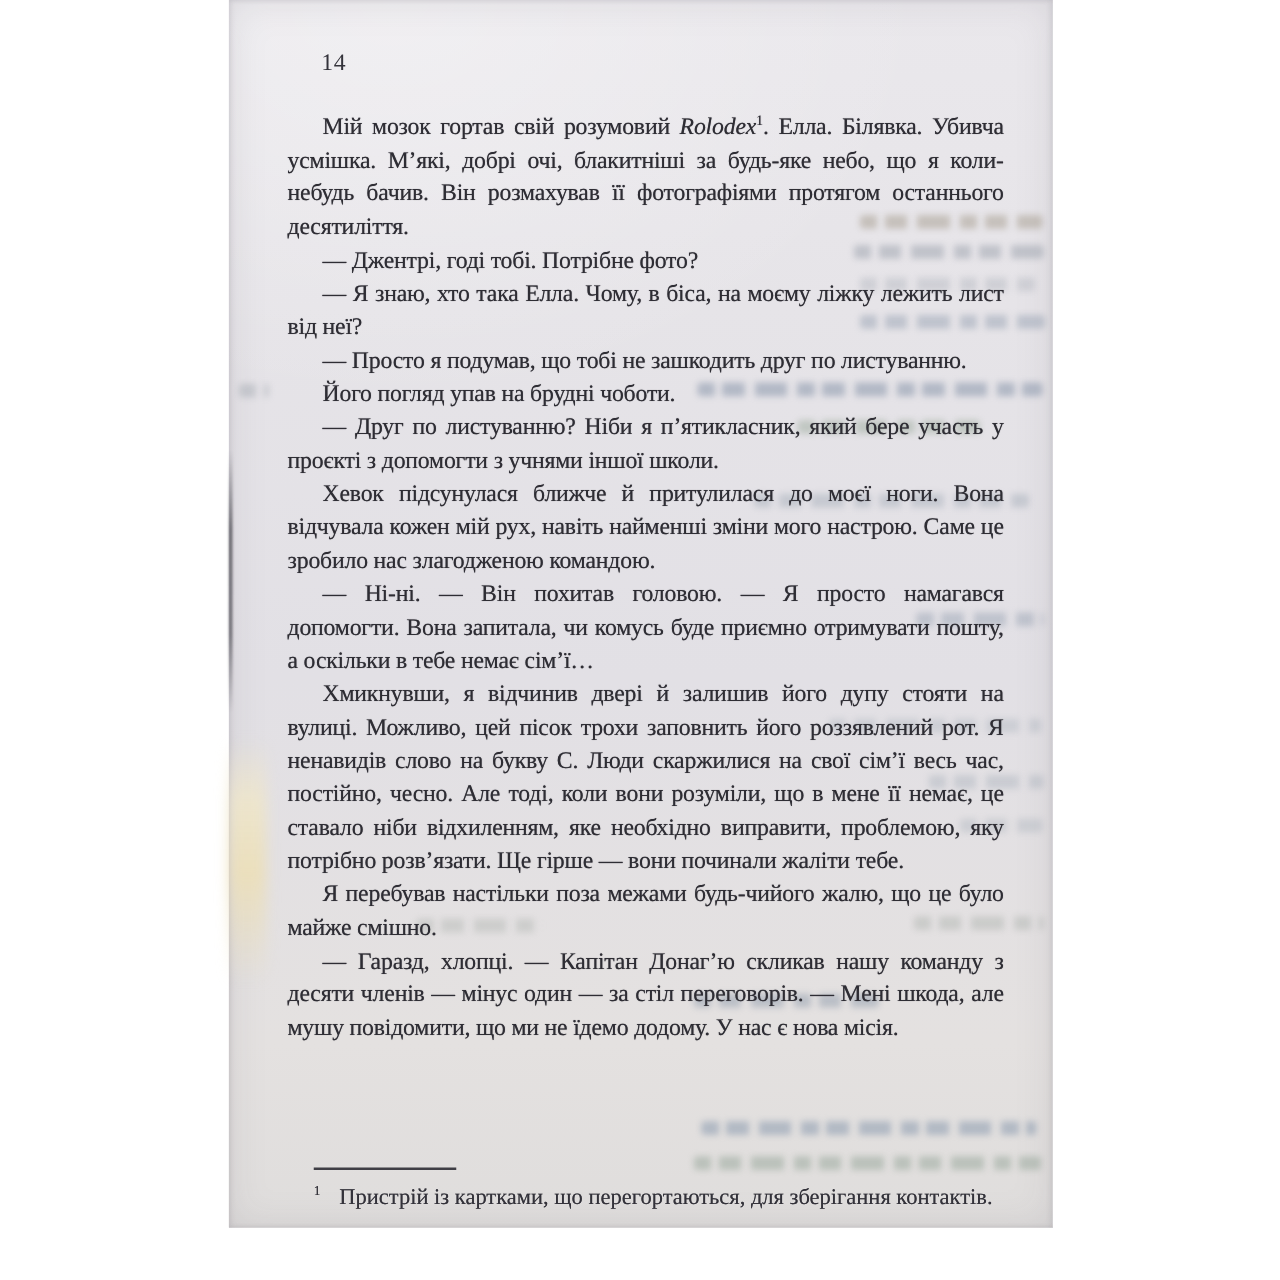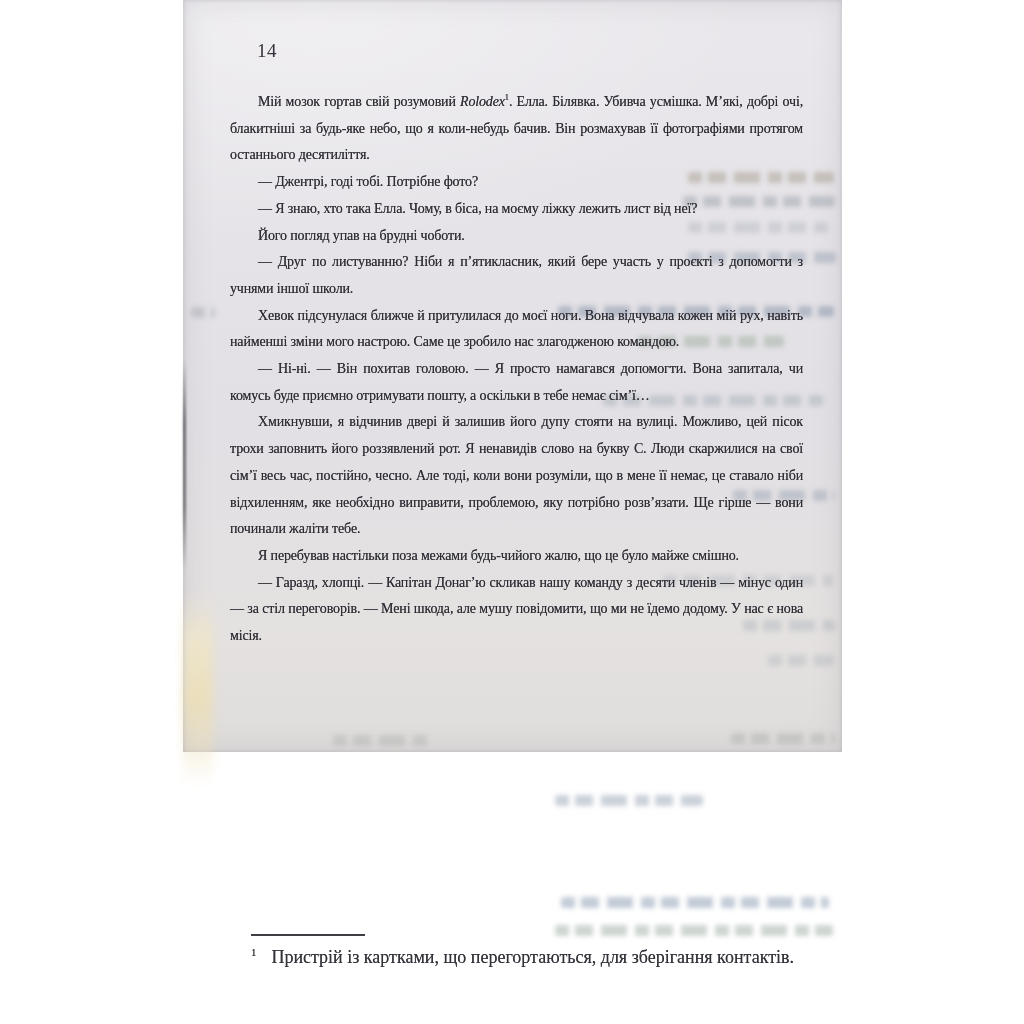--- a/index.html
+++ b/index.html
@@ -1,20 +1,20 @@
 <!DOCTYPE html>
 <html lang="uk"><head>
 <meta charset="utf-8">
 <style>
   html,body{margin:0;padding:0;width:1024px;height:1024px;background:#ffffff;overflow:hidden;}
   body{position:relative;font-family:"Liberation Serif","DejaVu Serif",serif;}
 
   
   .page-photo{
-    position:absolute;left:183px;top:0;width:659px;height:752px;
+    position:absolute;left:183px;top:0;width:659px;height:982px;
     background-image:
       radial-gradient(120% 60% at 20% 0%, rgba(255,255,255,.35) 0%, rgba(255,255,255,0) 55%),
       linear-gradient(180deg,#eae8ec 0%,#e6e4e8 25%,#e2e0e5 55%,#e4e1e0 85%,#dfdddc 100%);
     box-shadow: inset 0 0 30px rgba(128,122,134,.18), inset 2px 0 4px rgba(90,85,95,.12), inset -2px 0 4px rgba(90,85,95,.10);
   }
 
   
   .warm-streak{
     position:absolute;left:0;top:592px;width:30px;height:195px;
     background:linear-gradient(180deg, rgba(239,230,201,0) 0%, rgba(239,230,201,.85) 25%, rgba(236,223,184,.9) 55%, rgba(239,230,201,0) 100%);
@@ -26,21 +26,21 @@
     background:linear-gradient(180deg, rgba(35,35,42,0) 0%, rgba(35,35,42,.55) 30%, rgba(35,35,42,.5) 70%, rgba(35,35,42,0) 100%);
     filter:blur(.8px);
   }
 
   
   .page-number{position:absolute;left:74px;top:40px;font-size:19px;color:#34333b;letter-spacing:.5px;}
 
   
   .body-text{
     position:absolute;left:47px;top:89px;width:573px;
-    font-size:14px;line-height:26.7px;letter-spacing:-0.15px;
+    font-size:19px;line-height:26.7px;letter-spacing:-0.15px;
     color:#2e2d34;text-align:justify;text-shadow:0 0 .6px rgba(46,45,52,.75);
     hyphens:auto;-webkit-hyphens:auto;
   }
   .body-text p{margin:0;text-indent:28px;}
   .body-text sup{font-size:60%;line-height:0;vertical-align:super;}
   .body-text em{font-style:italic;}
 
   
   .footnote-rule{position:absolute;left:68px;top:934px;width:114px;height:0;border-top:2px solid #3f3e45;}
   .footnote{position:absolute;left:68px;top:946px;width:562px;font-size:18px;line-height:23px;color:#33323a;text-shadow:0 0 .5px rgba(46,45,52,.7);}
@@ -77,20 +77,21 @@
   <div class="st" style="left:378px;top:897px;width:268px;color:rgba(120,140,165,.45);"></div>
   <div class="st" style="left:372px;top:925px;width:278px;color:rgba(130,150,135,.4);"></div>
   <div class="st" style="left:8px;top:307px;width:24px;color:rgba(130,140,150,.3);"></div>
 
   <div class="page-number">14</div>
 
   <div class="body-text">
       <p><span>Мій мозок гортав свій розумовий </span><em>Rolodex</em><sup>1</sup><span>. Елла. Білявка. Убивча усмішка. М’які, добрі очі, блакитніші за будь-яке небо, що я коли-небудь бачив. Він розмахував її фотографіями протягом останнього десятиліття.</span></p>
       <p><span>— Джентрі, годі тобі. Потрібне фото?</span></p>
       <p><span>— Я знаю, хто така Елла. Чому, в біса, на моєму ліжку лежить лист від неї?</span></p>
+      <p><span>— Просто я подумав, що тобі не зашкодить друг по листуванню.</span></p>
       <p><span>Його погляд упав на брудні чоботи.</span></p>
       <p><span>— Друг по листуванню? Ніби я п’ятикласник, який бере участь у проєкті з допомогти з учнями іншої школи.</span></p>
       <p><span>Хевок підсунулася ближче й притулилася до моєї ноги. Вона відчувала кожен мій рух, навіть найменші зміни мого настрою. Саме це зробило нас злагодженою командою.</span></p>
       <p><span>— Ні-ні. — Він похитав головою. — Я просто намагався допомогти. Вона запитала, чи комусь буде приємно отримувати пошту, а оскільки в тебе немає сім’ї…</span></p>
       <p><span>Хмикнувши, я відчинив двері й залишив його дупу стояти на вулиці. Можливо, цей пісок трохи заповнить його роззявлений рот. Я ненавидів слово на букву С. Люди скаржилися на свої сім’ї весь час, постійно, чесно. Але тоді, коли вони розуміли, що в мене її немає, це ставало ніби відхиленням, яке необхідно виправити, проблемою, яку потрібно розв’язати. Ще гірше — вони починали жаліти тебе.</span></p>
       <p><span>Я перебував настільки поза межами будь-чийого жалю, що це було майже смішно.</span></p>
       <p><span>— Гаразд, хлопці. — Капітан Донаг’ю скликав нашу команду з десяти членів — мінус один — за стіл переговорів. — Мені шкода, але мушу повідомити, що ми не їдемо додому. У нас є нова місія.</span></p>
     </div>
 
   <div class="footnote-rule"></div>

